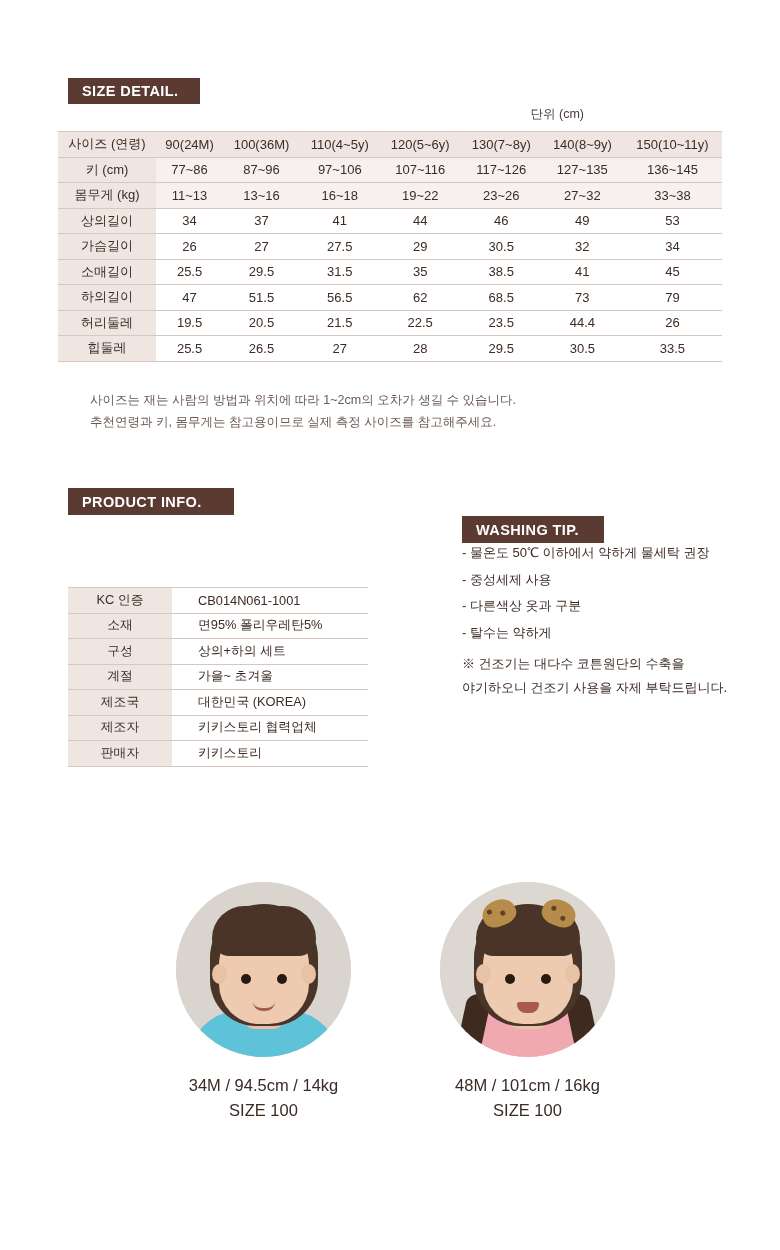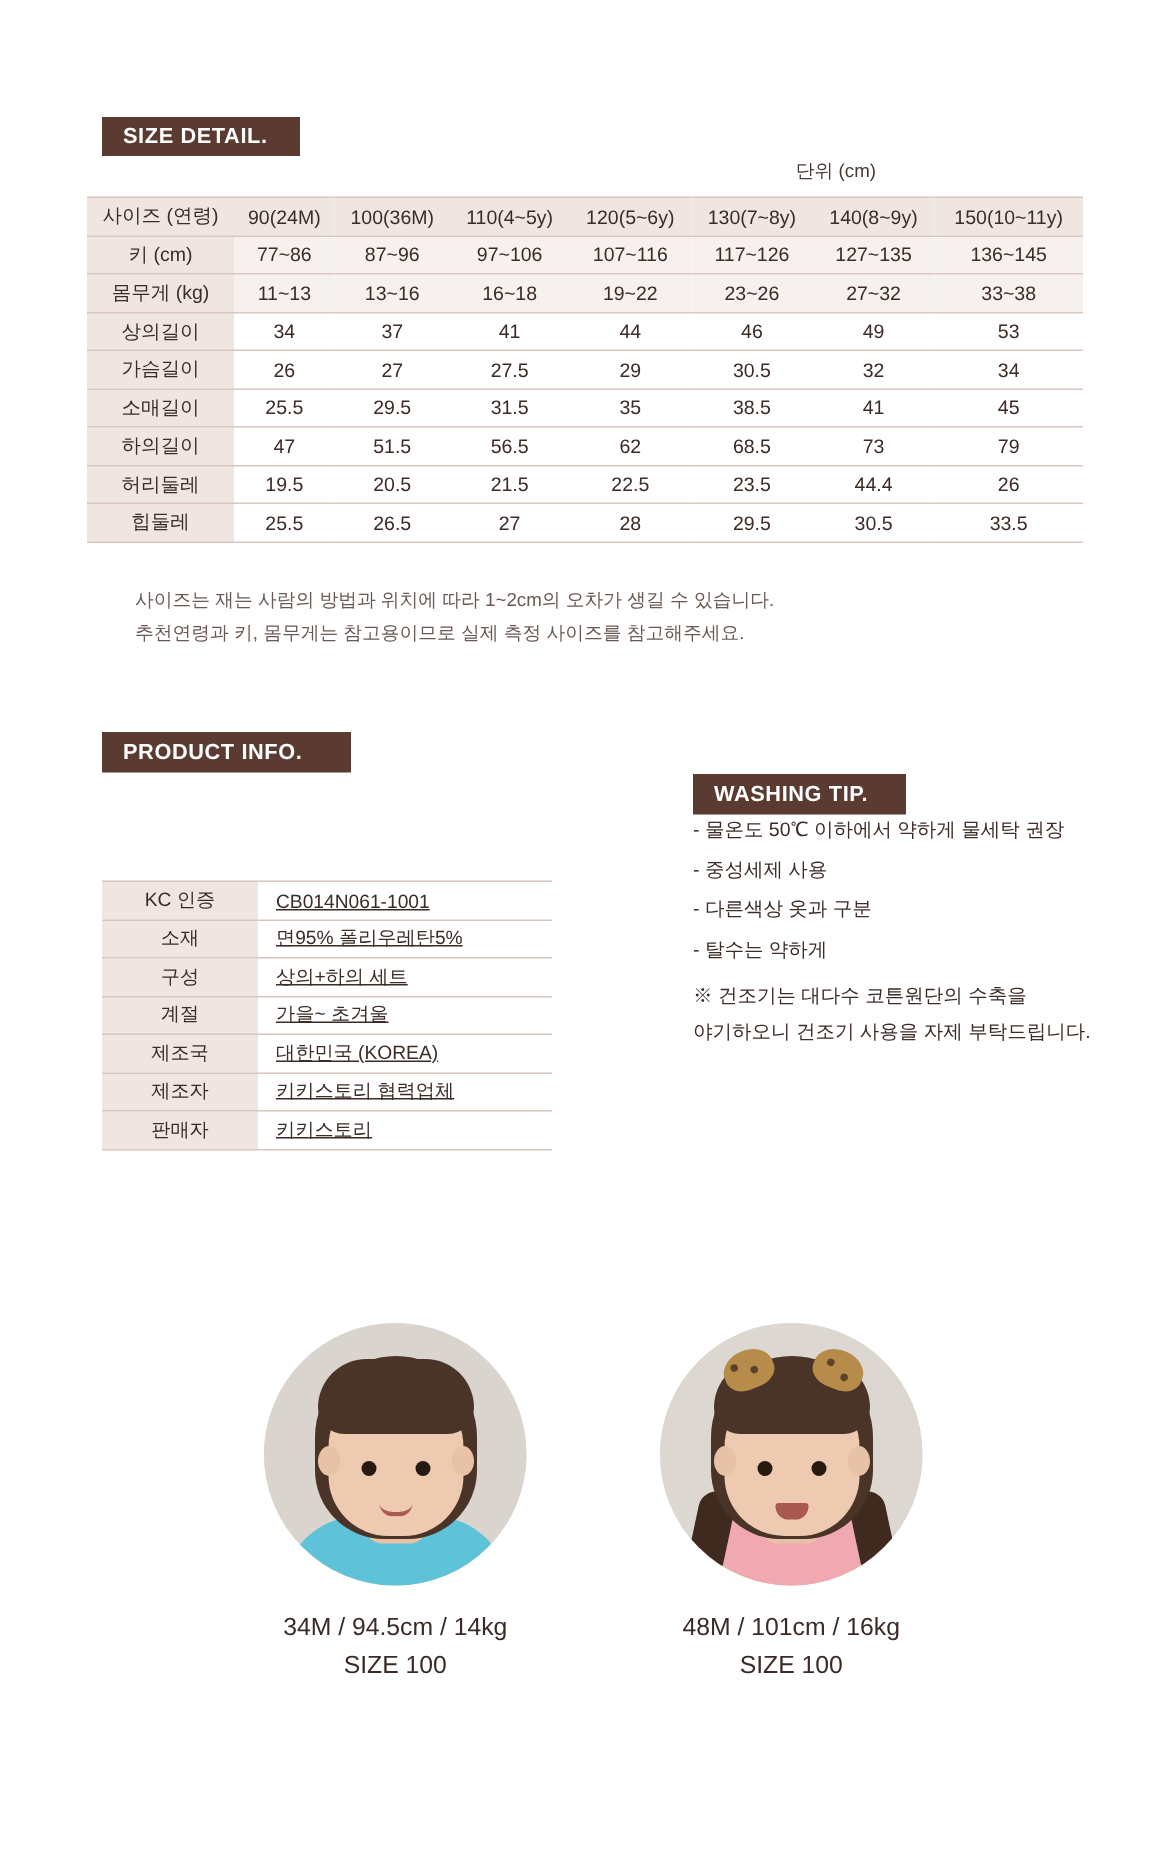--- a/index.html
+++ b/index.html
@@ -94,22 +94,21 @@
     border-bottom: 1px solid #d8c6bf;
     height: 25.5px;
     color: #3d2b25;
   }
   table.pinfo td.k {
     background: #efe6e2;
     width: 104px;
     text-align: center;
   }
   table.pinfo td.v {
-    padding-left: 12px;
-    text-decoration: underline;
+    padding-left: 26px;
   }
   table.pinfo tr:first-child td { border-top: 1px solid #d8c6bf; }
 
   
   .wash-list {
     position: absolute;
     left: 462px;
     top: 540px;
     width: 290px;
     font-size: 13px;

